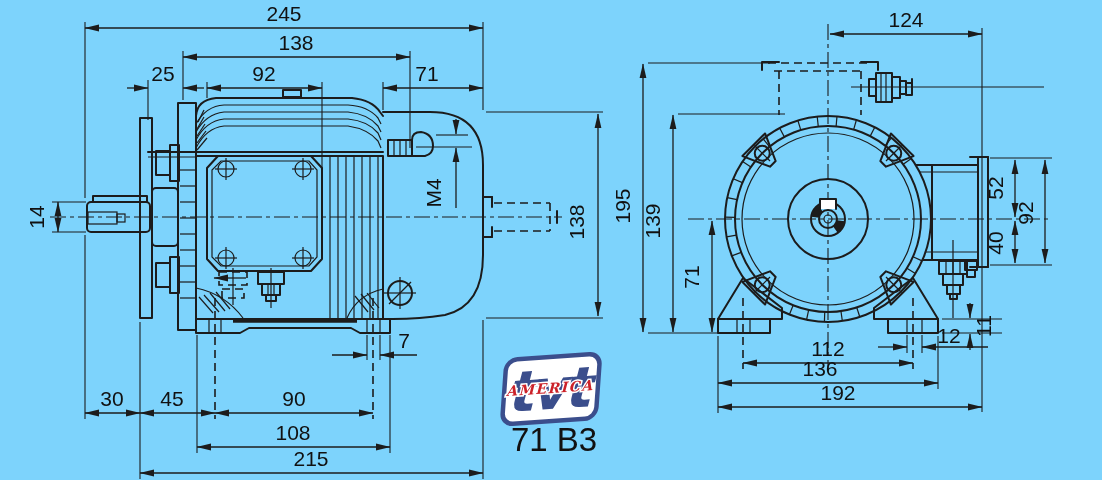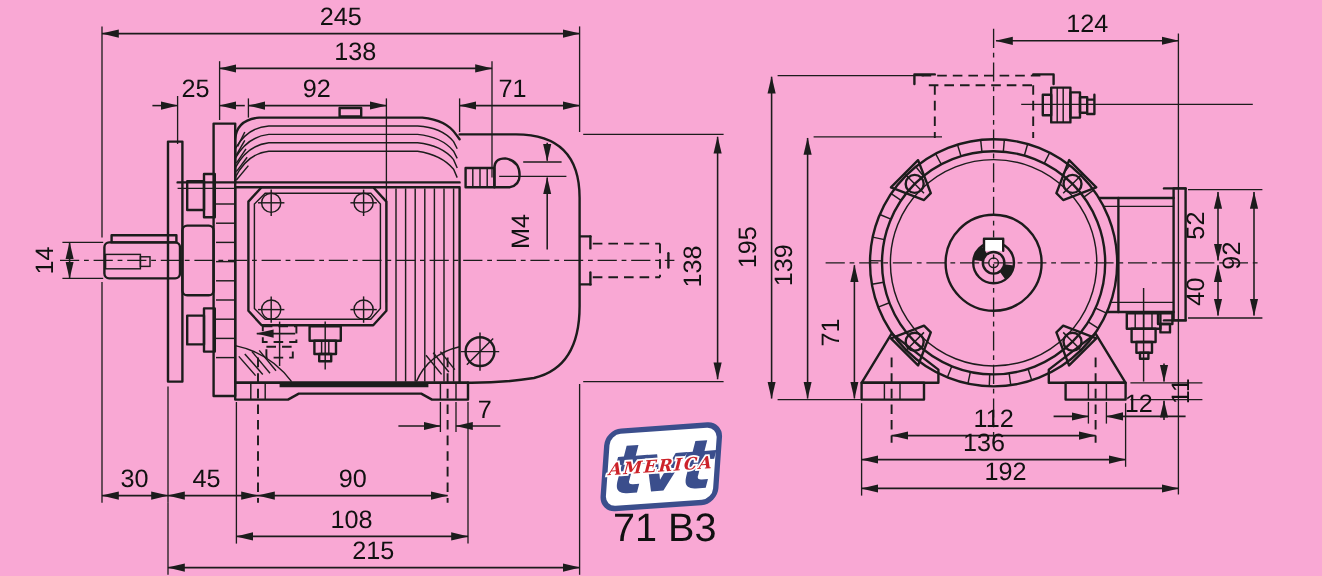--- a/index.html
+++ b/index.html
@@ -1,16 +1,16 @@
 <!DOCTYPE html>
 <html><head>
 <meta charset="utf-8">
 <style>
   html,body{margin:0;padding:0;background:#ffffff;}
-  .stage{width:1102px;height:480px;background:#f9a8d4;position:relative;overflow:hidden;}
+  .stage{width:1102px;height:480px;background:#7dd3fc;position:relative;overflow:hidden;}
   svg{display:block;}
   .part{stroke:#1c1c1c;stroke-width:2;fill:none;stroke-linecap:round;stroke-linejoin:round;}
   .thin{stroke:#1c1c1c;stroke-width:1.2;fill:none;}
   .heavy{stroke:#1c1c1c;stroke-width:3.4;fill:none;}
   .diml{stroke:#1c1c1c;stroke-width:1.3;fill:none;}
   .ext{stroke:#1c1c1c;stroke-width:1.1;fill:none;}
   .cl{stroke:#1c1c1c;stroke-width:1.1;fill:none;stroke-dasharray:16 4 4 4;}
   .dsh{stroke:#1c1c1c;stroke-width:1.6;fill:none;stroke-dasharray:8 5;}
   .dim2{marker-start:url(#arr);marker-end:url(#arr);}
   .dimE{marker-end:url(#arr);}

